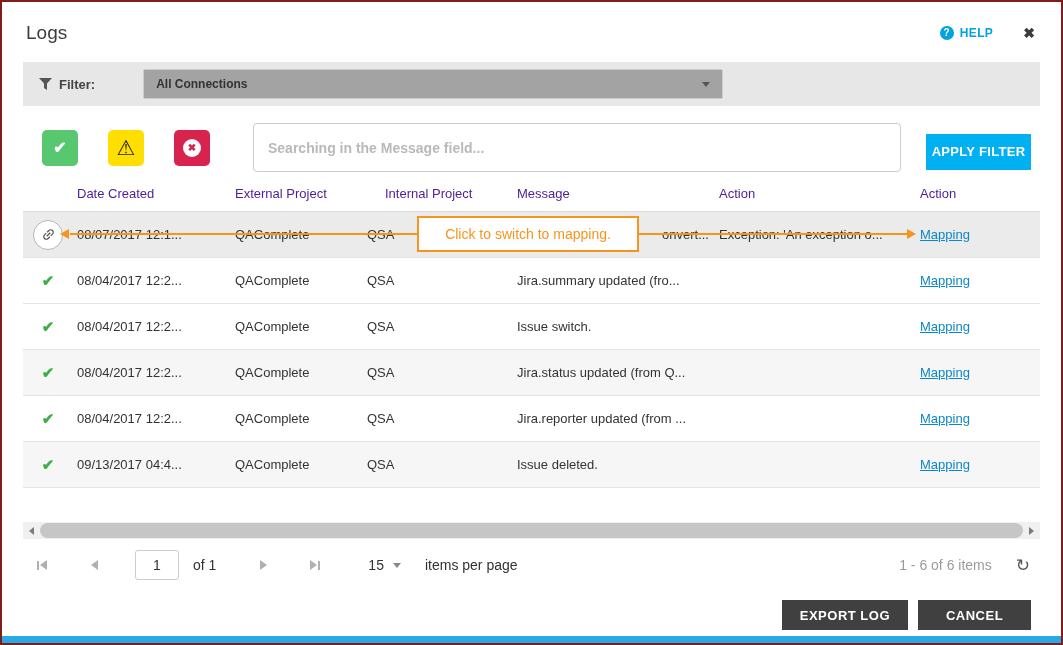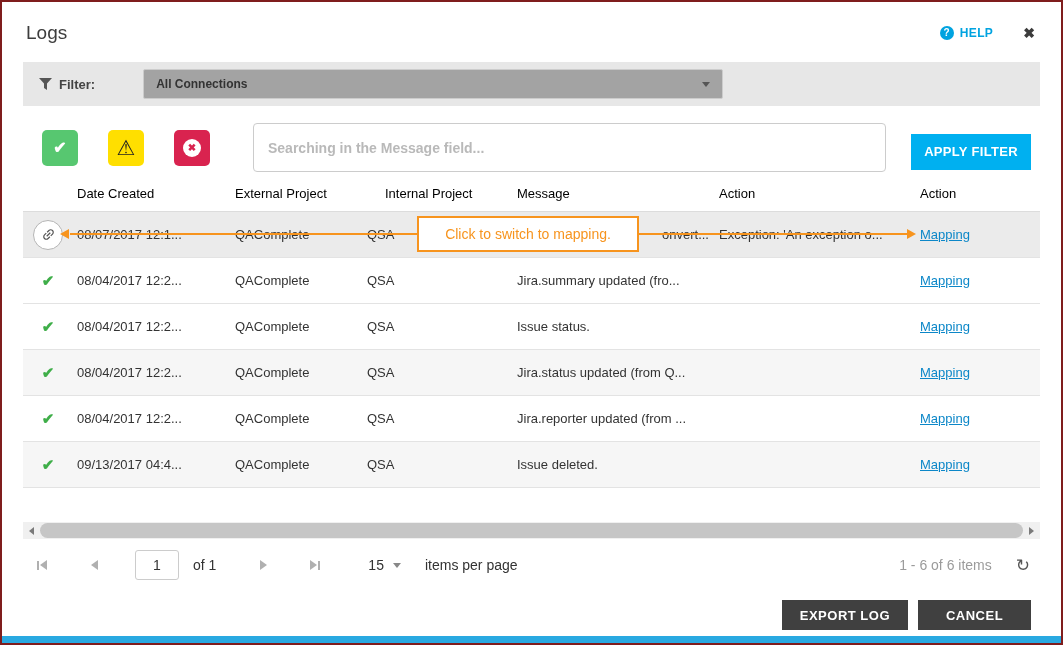--- a/index.html
+++ b/index.html
@@ -32,24 +32,24 @@
   .btn-sq { width: 36px; height: 36px; border-radius: 5px; display: flex; align-items: center; justify-content: center; margin-right: 30px; cursor: pointer; }
   .btn-ok { background: #57c770; }
   .btn-ok .glyph { color: #fff; font-size: 16px; font-weight: bold; }
   .btn-warn { background: #ffdf00; }
   .btn-warn .glyph { color: #222; font-size: 21px; line-height: 1; }
   .btn-err { background: #d9234f; }
   .err-circle { width: 18px; height: 18px; border-radius: 50%; background: #fff; display: flex; align-items: center; justify-content: center; }
   .err-circle .glyph { color: #d9234f; font-size: 10px; font-weight: bold; }
   .search-input { flex: 1; height: 49px; margin-left: 13px; margin-right: 25px; border: 1px solid #ccc; border-radius: 4px; padding: 0 14px; font-size: 14px; color: #333; font-family: "Liberation Sans", sans-serif; outline: none; }
   .search-input::placeholder { color: #b9b9b9; font-weight: bold; }
-  .apply-btn { width: 120px; height: 36px; background: #00b0f0; border: none; color: #fff; font-weight: bold; font-size: 13px; letter-spacing: .3px; cursor: pointer; font-family: "Liberation Sans", sans-serif; margin-top: 8px; }
+  .apply-btn { width: 105px; height: 36px; background: #00b0f0; border: none; color: #fff; font-weight: bold; font-size: 13px; letter-spacing: .3px; cursor: pointer; font-family: "Liberation Sans", sans-serif; margin-top: 8px; }
   
   .grid { margin: 14px 21px 0; }
-  .ghead { display: flex; height: 25px; font-size: 13px; color: #000000; }
+  .ghead { display: flex; height: 25px; font-size: 13px; color: #4c1d95; }
   .cell { padding-left: 4px; }
   .c-status { width: 50px; padding-left: 0; display: flex; align-items: center; justify-content: center; }
   .c-date { width: 158px; }
   .c-int { width: 132px; }
   .c-ext { width: 150px; }
   .c-msg { width: 202px; }
   .c-det { width: 197px; }
   .c-act { flex: 1; padding-left: 8px; }
   .gbody { border-top: 1px solid #dcdcdc; }
   .trow { display: flex; align-items: center; height: 46px; border-bottom: 1px solid #e3e3e3; font-size: 13px; color: #333; position: relative; background: #fff; }
@@ -184,21 +184,21 @@
         <div class="cell c-act"><a class="map-link">Mapping</a></div>
       </div>
 
       <div class="trow">
         <div class="cell c-status">
             <span class="check">✔</span>
           </div>
         <div class="cell c-date">08/04/2017 12:2...</div>
         <div class="cell c-int">QAComplete</div>
         <div class="cell c-ext">QSA</div>
-        <div class="cell c-msg">Issue status.</div>
+        <div class="cell c-msg">Issue switch.</div>
         <div class="cell c-det"></div>
         <div class="cell c-act"><a class="map-link">Mapping</a></div>
       </div>
 
       <div class="trow shade">
         <div class="cell c-status">
             <span class="check">✔</span>
           </div>
         <div class="cell c-date">08/04/2017 12:2...</div>
         <div class="cell c-int">QAComplete</div>

